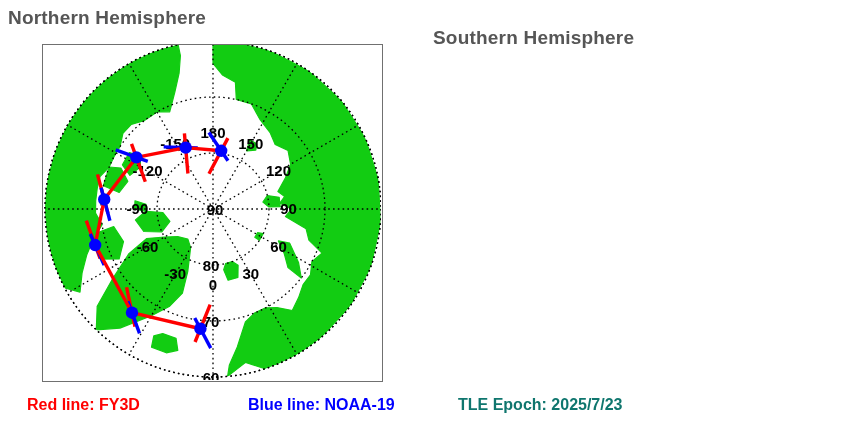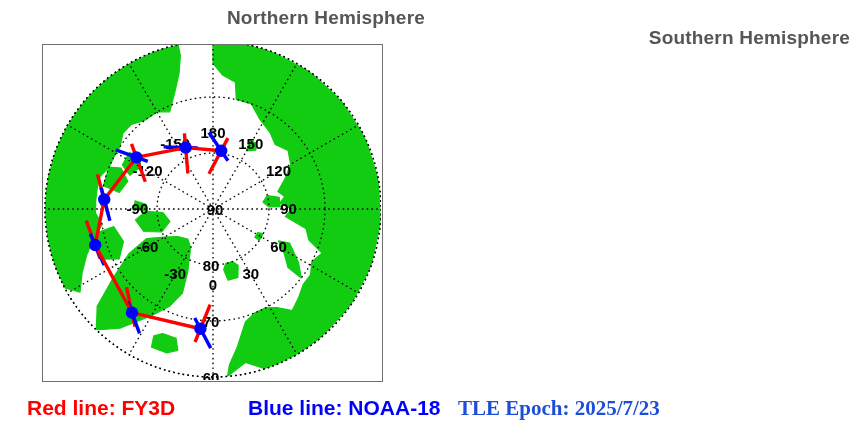--- a/index.html
+++ b/index.html
@@ -5,39 +5,39 @@
   html,body{margin:0;padding:0;background:#ffffff;}
   body{width:850px;height:425px;overflow:hidden;
        font-family:"Liberation Sans",sans-serif;}
   #root{position:relative;width:850px;height:425px;background:#fff;}
 
   .panel{position:absolute;top:0;height:390px;}
   #panel-north{left:0;width:425px;}
   #panel-south{left:425px;width:425px;margin-top:20px;}
 
   .panel-title{
-    position:absolute;top:7px;left:0;width:100%;
-    text-align:right;font-size:19px;font-weight:bold;
+    position:absolute;top:7px;left:8px;width:100%;
+    text-align:left;font-size:19px;font-weight:bold;
     color:#565656;letter-spacing:.2px;white-space:nowrap;
   }
 
   .plot-frame{
     position:absolute;
     border:1.5px solid #707070;
     background:#ffffff;
     box-sizing:border-box;
     overflow:hidden;
   }
   #frame-north{left:42px;top:44px;width:341px;height:338px;}
   .plot-svg{position:absolute;left:0;top:0;}
 
-  .legend{position:absolute;font-size:21px;font-weight:bold;white-space:nowrap;text-align:center;}
+  .legend{position:absolute;font-size:16px;font-weight:bold;white-space:nowrap;text-align:center;}
   #legend-red{left:27px;top:396px;color:#ff0000;}
   #legend-blue{left:248px;top:396px;color:#0000ff;}
-  #legend-epoch{left:458px;top:396px;color:#1d4ed8;font-family:Liberation Serif, serif;}
+  #legend-epoch{left:458px;top:396px;color:#0f766e;}
 
   .glabel{font-family:"Liberation Sans",sans-serif;font-size:15px;font-weight:bold;fill:#000;}
 </style>
 </head>
 <body>
 
 <div id="root">
 
   <div class="panel" id="panel-north">
     <div class="panel-title">Northern Hemisphere</div>
@@ -132,16 +132,16 @@
         </svg>
     </div>
   </div>
 
   <div class="panel" id="panel-south">
     <div class="panel-title">Southern Hemisphere</div>
 
   </div>
 
   <div class="legend" id="legend-red">Red line: FY3D</div>
-  <div class="legend" id="legend-blue">Blue line: NOAA-18</div>
+  <div class="legend" id="legend-blue">Blue line: NOAA-19</div>
   <div class="legend" id="legend-epoch">TLE Epoch: 2025/7/23</div>
 
 </div>
 
 </body></html>

